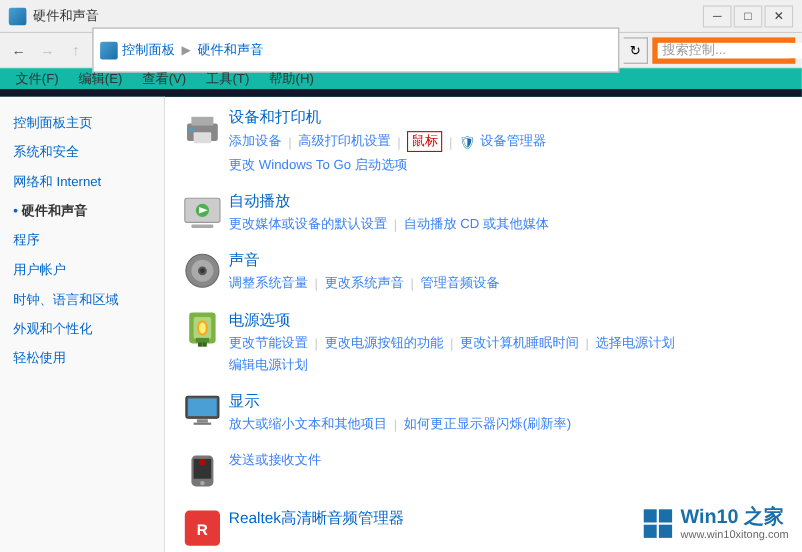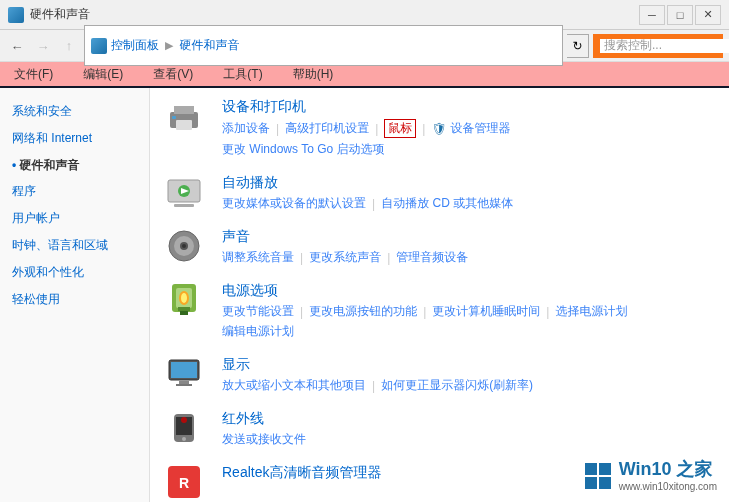--- a/index.html
+++ b/index.html
@@ -103,21 +103,21 @@
     .address-link {
       color: #0066cc;
       text-decoration: none;
       font-size: 12px;
     }
     .search-bar {
       height: 24px;
       display: flex;
       align-items: center;
       background: #fff;
-      border: 7px solid #f97316;
+      border: 5px solid #f97316;
       width: 130px;
     }
     .search-input {
       flex: 1;
       border: none;
       outline: none;
       font-size: 12px;
       padding: 0 4px;
       color: #999;
       font-family: inherit;
@@ -131,26 +131,26 @@
       cursor: pointer;
       display: flex;
       align-items: center;
       justify-content: center;
       font-size: 12px;
     }
 
     
     .menubar {
       height: 26px;
-      background: #fca5a5;
+      background: #14b8a6;
       display: flex;
       align-items: center;
       padding: 0 6px;
-      border-bottom: 2px solid #0f172a;
-      gap: 14px;
+      border-bottom: 7px solid #0f172a;
+      gap: 2px;
     }
     .menu-item {
       padding: 3px 8px;
       font-size: 12px;
       color: #333;
       cursor: pointer;
       border-radius: 2px;
     }
 
     
@@ -189,21 +189,21 @@
       padding: 10px 16px;
       overflow-y: auto;
       background: #fff;
     }
 
     
     .section-item {
       display: flex;
       align-items: flex-start;
       margin-bottom: 16px;
-      gap: 20px;
+      gap: 6px;
     }
     .section-icon {
       width: 36px;
       height: 36px;
       flex-shrink: 0;
       display: flex;
       align-items: center;
       justify-content: center;
     }
     .section-content {
@@ -275,20 +275,21 @@
   <span class="menu-item">文件(F)</span>
   <span class="menu-item">编辑(E)</span>
   <span class="menu-item">查看(V)</span>
   <span class="menu-item">工具(T)</span>
   <span class="menu-item">帮助(H)</span>
 </div>
 
 <div class="main-container">
 
   <div class="sidebar">
+    <div class="sidebar-item">控制面板主页</div>
     <div class="sidebar-item">系统和安全</div>
     <div class="sidebar-item">网络和 Internet</div>
     <div class="sidebar-item active">硬件和声音</div>
     <div class="sidebar-item">程序</div>
     <div class="sidebar-item">用户帐户</div>
     <div class="sidebar-item">时钟、语言和区域</div>
     <div class="sidebar-item">外观和个性化</div>
     <div class="sidebar-item">轻松使用</div>
   </div>
 
@@ -413,21 +414,20 @@
     <div class="section-item">
       <div class="section-icon">
         <svg width="36" height="36" viewBox="0 0 36 36">
           <rect x="8" y="4" width="20" height="28" rx="4" fill="#777"></rect>
           <rect x="10" y="7" width="16" height="18" fill="#333"></rect>
           <circle cx="18" cy="29" r="2" fill="#aaa"></circle>
           <circle cx="18" cy="10" r="3" fill="#cc0000" opacity="0.8"></circle>
         </svg>
       </div>
       <div class="section-content">
-        <div class="section-title">红外线</div>
         <div class="section-links">
           <span class="section-link">发送或接收文件</span>
         </div>
       </div>
     </div>
 
     <div class="section-item">
       <div class="section-icon">
         <svg width="36" height="36" viewBox="0 0 36 36">
           <rect x="2" y="2" width="32" height="32" rx="4" fill="#e53935"></rect>

